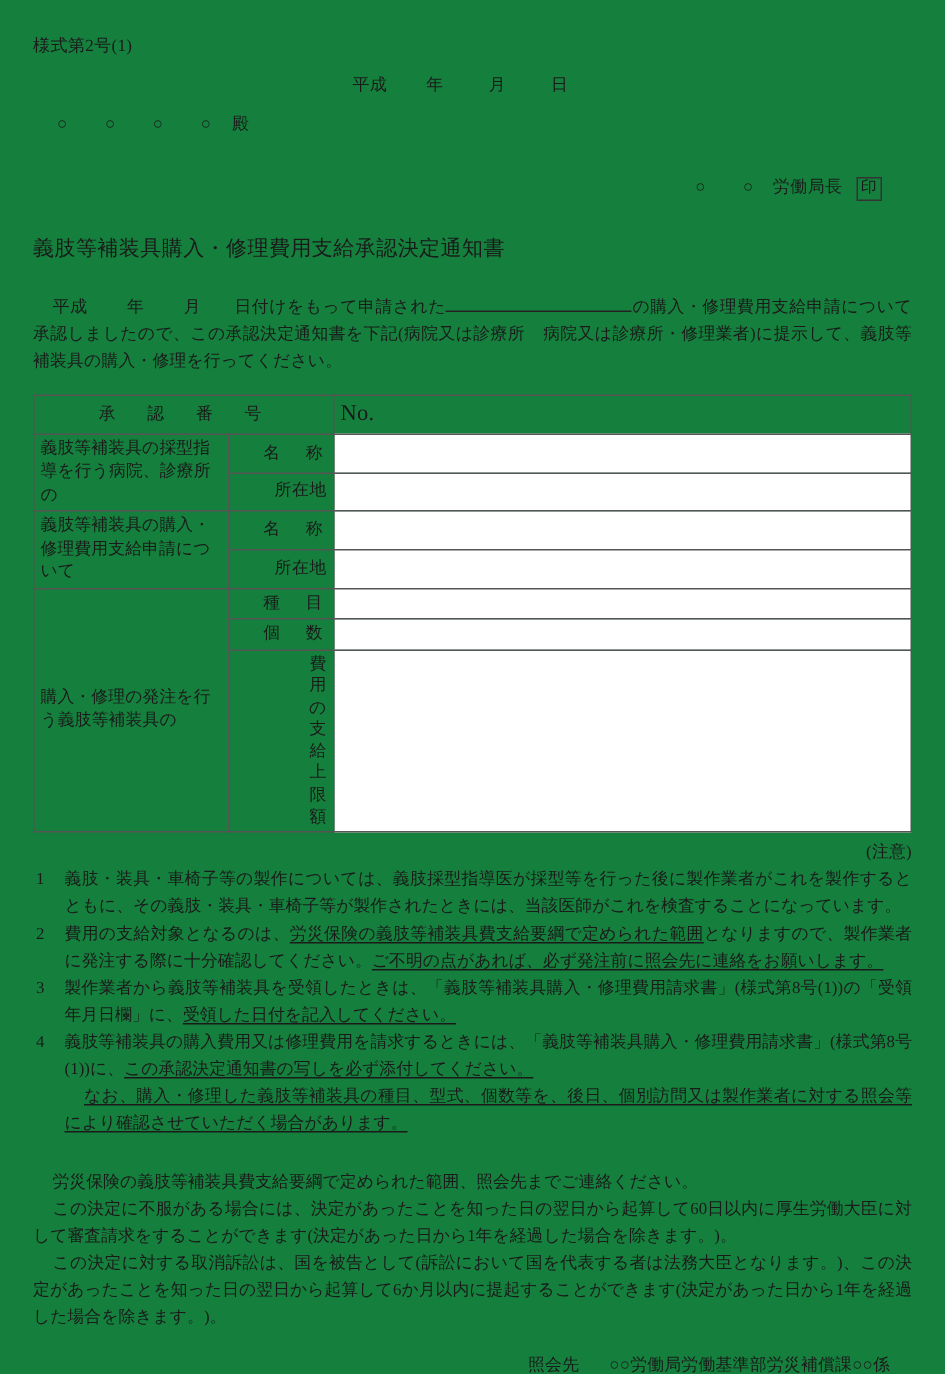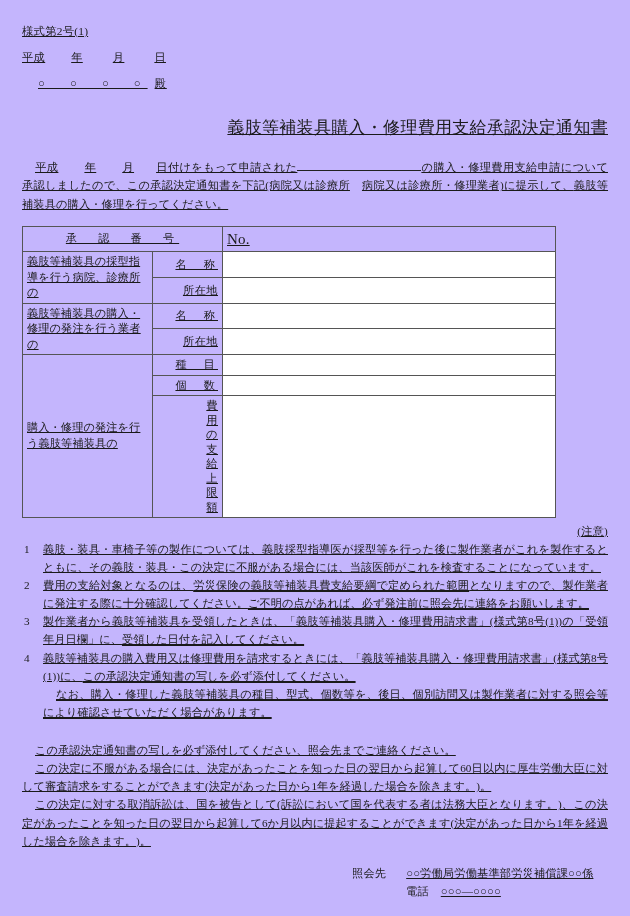--- a/index.html
+++ b/index.html
@@ -8,36 +8,35 @@
     background: #ffffff;
   }
   body {
     font-family: "Liberation Serif", "DejaVu Serif", serif;
     color: #1a1a1a;
   }
   .page {
     position: relative;
     width: 630px;
     height: 916px;
-    background: #c4b5fd;
+    background: #15803d;
     box-sizing: border-box;
     padding: 22px 22px 0 22px;
     font-size: 11.2px;
     line-height: 1.62;
     overflow: hidden;
-    text-decoration: underline;
   }
 
   
   .form-no {
     font-size: 11.4px;
     letter-spacing: .2px;
   }
   .date-line {
-    text-align: left;
+    text-align: center;
     margin-top: 8px;
     padding-right: 16px;
     letter-spacing: .4px;
   }
   .date-line .gap-sm { display:inline-block; width: 26px; }
   .date-line .gap-md { display:inline-block; width: 30px; }
 
   .addressee {
     margin-top: 7px;
     padding-left: 16px;
@@ -56,23 +55,23 @@
   .issuer .seal {
     display: inline-block;
     border: 1px solid #333;
     padding: 0px 2px 1px 2px;
     margin-left: 9px;
     line-height: 1.25;
     font-size: 10.6px;
   }
 
   .doc-title {
-    text-align: right;
+    text-align: left;
     margin-top: 22px;
-    font-size: 17px;
+    font-size: 14px;
     letter-spacing: .3px;
   }
 
   
   .intro {
     margin-top: 17px;
     text-align: justify;
     text-justify: inter-character;
     letter-spacing: .15px;
   }
@@ -86,21 +85,21 @@
     border-bottom: 1px solid #222;
     vertical-align: baseline;
     height: 1em;
   }
   .intro .inner-gap { display:inline-block; width: 12px; }
 
   
   table.approval {
     margin-top: 13px;
     border-collapse: collapse;
-    width: 534px;
+    width: 586px;
     table-layout: fixed;
     font-size: 11.2px;
   }
   table.approval td {
     border: 1px solid #555;
     padding: 2px 4px;
     vertical-align: middle;
     line-height: 1.38;
   }
   .col-a { width: 130px; }
@@ -177,20 +176,23 @@
   <div class="form-no">様式第2号(1)</div>
 
   <div class="date-line">
     <span>平成</span><span class="gap-sm"></span><span>年</span><span class="gap-md"></span><span>月</span><span class="gap-md"></span><span>日</span>
   </div>
 
   <div class="addressee">
     <span class="circ">○　○　○　○</span><span class="dono">殿</span>
   </div>
 
+  <div class="issuer">
+    <span class="circ">○　○</span><span>労働局長</span><span class="seal">印</span>
+  </div>
 
   <div class="doc-title">義肢等補装具購入・修理費用支給承認決定通知書</div>
 
   <div class="intro">
     <span class="indent"></span><span>平成</span><span class="g1"></span><span>年</span><span class="g2"></span><span>月</span><span class="g3"></span><span>日付けをもって申請された</span><span class="blank-fill"></span><span>の購入・修理費用支給申請について</span><span>承認しましたので、この承認決定通知書を下記(病院又は診療所</span><span class="inner-gap"></span><span>病院又は診療所・修理業者)に提示して、</span><span>義肢等補装具の購入・修理を行ってください。</span>
   </div>
 
   <table class="approval">
     <colgroup>
       <col class="col-a">
@@ -205,21 +207,21 @@
       <tr>
         <td class="cell-group" rowspan="2">義肢等補装具の採型指導を行う病院、診療所の</td>
         <td class="cell-sub">名　称</td>
         <td class="cell-blank"></td>
       </tr>
       <tr>
         <td class="cell-sub tight">所在地</td>
         <td class="cell-blank"></td>
       </tr>
       <tr>
-        <td class="cell-group" rowspan="2">義肢等補装具の購入・修理の発注を行う業者の</td>
+        <td class="cell-group" rowspan="2">義肢等補装具の購入・修理費用支給申請について</td>
         <td class="cell-sub">名　称</td>
         <td class="cell-blank"></td>
       </tr>
       <tr>
         <td class="cell-sub tight">所在地</td>
         <td class="cell-blank"></td>
       </tr>
       <tr>
         <td class="cell-group" rowspan="3">購入・修理の発注を行う義肢等補装具の</td>
         <td class="cell-sub">種　目</td>
@@ -232,38 +234,38 @@
       <tr>
         <td class="cell-sub two-line">費用の支給上限額</td>
         <td class="cell-blank"></td>
       </tr>
     </tbody>
   </table>
 
   <div class="notes-head">(注意)</div>
 
   <div class="note">
-    <span class="num">1</span><span>義肢・装具・車椅子等の製作については、義肢採型指導医が採型等を行った後に製作業者がこれを製作するとともに、その義肢・装具・この決定に不服がある場合には、当該医師がこれを検査することになっています。</span>
+    <span class="num">1</span><span>義肢・装具・車椅子等の製作については、義肢採型指導医が採型等を行った後に製作業者がこれを製作するとともに、その義肢・装具・車椅子等が製作されたときには、当該医師がこれを検査することになっています。</span>
   </div>
 
   <div class="note">
     <span class="num">2</span><span>費用の支給対象となるのは、</span><span class="u">労災保険の義肢等補装具費支給要綱で定められた範囲</span><span>となりますので、製作業者に発注する際に十分確認してください。</span><span class="u">ご不明の点があれば、必ず発注前に照会先に連絡をお願いします。</span>
   </div>
 
   <div class="note">
     <span class="num">3</span><span>製作業者から義肢等補装具を受領したときは、「義肢等補装具購入・修理費用請求書」(様式第8号(1))の「受領年月日欄」に、</span><span class="u">受領した日付を記入してください。</span>
   </div>
 
   <div class="note">
     <span class="num">4</span><span>義肢等補装具の購入費用又は修理費用を請求するときには、「義肢等補装具購入・修理費用請求書」(様式第8号(1))に、</span><span class="u">この承認決定通知書の写しを必ず添付してください。</span>
     <span class="sub-para u">なお、購入・修理した義肢等補装具の種目、型式、個数等を、後日、個別訪問又は製作業者に対する照会等により確認させていただく場合があります。</span>
   </div>
 
   <div class="closing">
-    <p>この承認決定通知書の写しを必ず添付してください、照会先までご連絡ください。</p>
+    <p>労災保険の義肢等補装具費支給要綱で定められた範囲、照会先までご連絡ください。</p>
     <p>この決定に不服がある場合には、決定があったことを知った日の翌日から起算して60日以内に厚生労働大臣に対して審査請求をすることができます(決定があった日から1年を経過した場合を除きます。)。</p>
     <p>この決定に対する取消訴訟は、国を被告として(訴訟において国を代表する者は法務大臣となります。)、この決定があったことを知った日の翌日から起算して6か月以内に提起することができます(決定があった日から1年を経過した場合を除きます。)。</p>
   </div>
 
   <div class="contact">
     <span class="row"><span class="lbl">照会先</span><span class="val">○○労働局労働基準部労災補償課○○係</span></span>
     <span class="row row2"><span class="lbl2">電話</span><span class="val2">○○○―○○○○</span></span>
   </div>
 
 </div>

